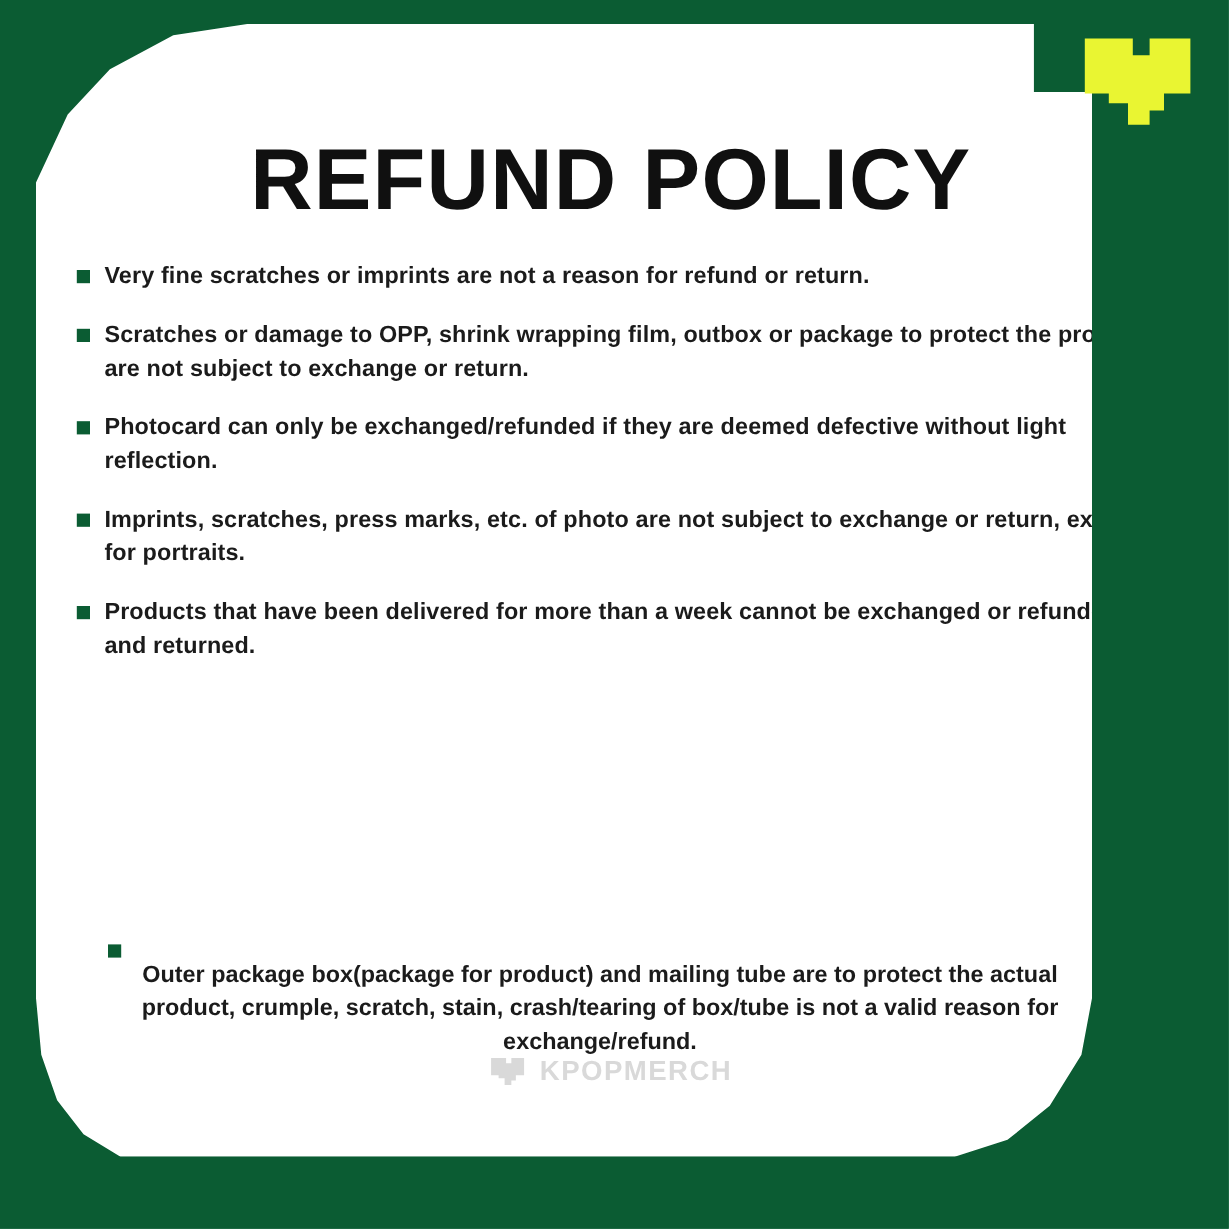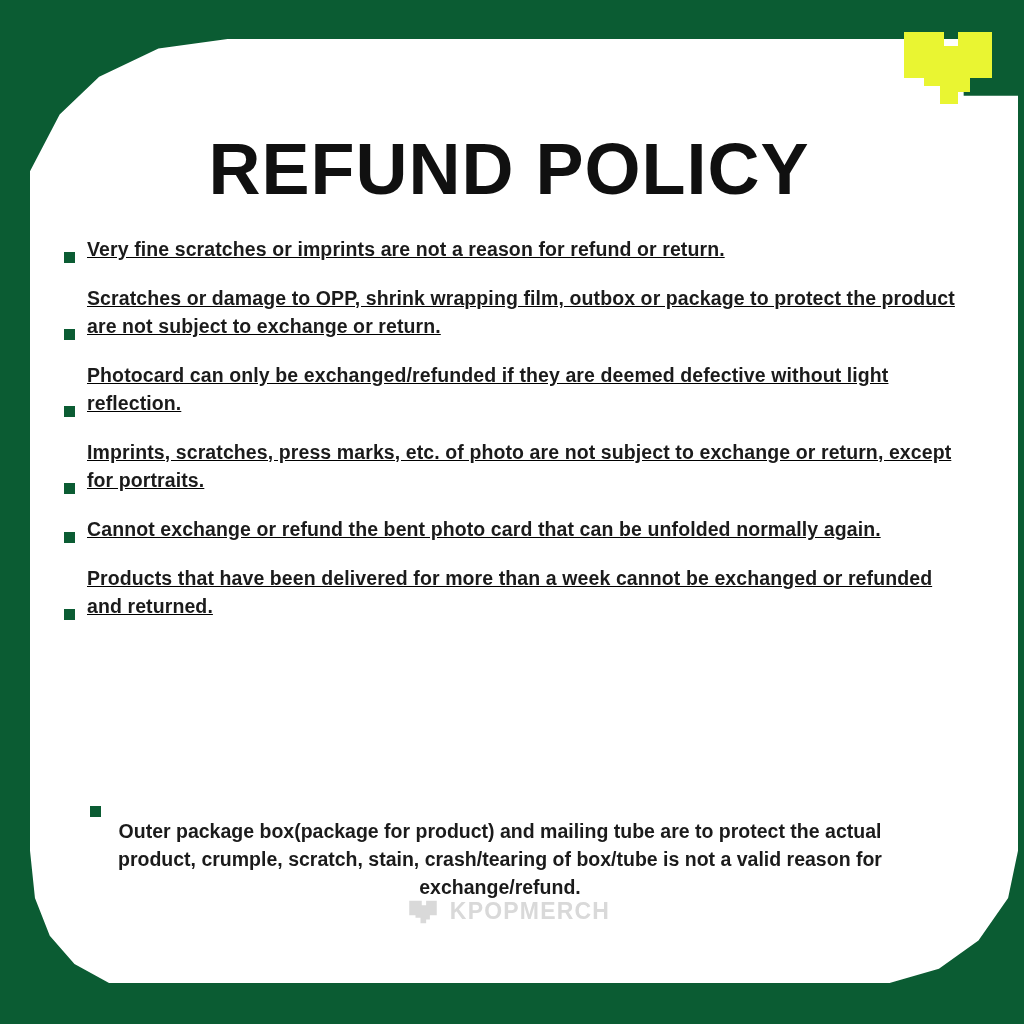--- a/index.html
+++ b/index.html
@@ -28,22 +28,22 @@
     right: 28px;
     width: 96px;
     height: 80px;
     z-index: 3;
   }
 
   
   .card {
     position: absolute;
     left: 30px;
-    top: 39px;
-    width: 988px;
+    top: 20px;
+    width: 880px;
     height: 944px;
     background: #ffffff;
     z-index: 2;
     -webkit-clip-path: polygon(
       0% 14%,
       3% 8%,
       7% 4%,
       13% 1%,
       20% 0%,
       94.5% 0%,
@@ -105,23 +105,22 @@
 
   .list {
     position: absolute;
     top: 196px;
     left: 34px;
     width: 900px;
   }
 
   .item {
     display: flex;
-    align-items: flex-end;
+    align-items: flex-start;
     margin-bottom: 21px;
-    text-decoration: underline;
   }
 
   .bullet {
     flex: 0 0 auto;
     width: 11px;
     height: 11px;
     background: #0b5c33;
     margin-top: 9px;
     margin-right: 12px;
   }
@@ -211,24 +210,20 @@
           <span class="bullet"></span>
           <span class="item-text">Photocard can only be exchanged/refunded if they are deemed defective without light reflection.</span>
         </div>
 
 
         <div class="item">
           <span class="bullet"></span>
           <span class="item-text">Imprints, scratches, press marks, etc. of photo are not subject to exchange or return, except for portraits.</span>
         </div>
 
-        <div class="item">
-          <span class="bullet"></span>
-          <span class="item-text">Cannot exchange or refund the bent photo card that can be unfolded normally again.</span>
-        </div>
 
         <div class="item">
           <span class="bullet"></span>
           <span class="item-text">Products that have been delivered for more than a week cannot be exchanged or refunded and returned.</span>
         </div>
 
       </div>
 
       <div class="note">
         <span class="bullet"></span>

